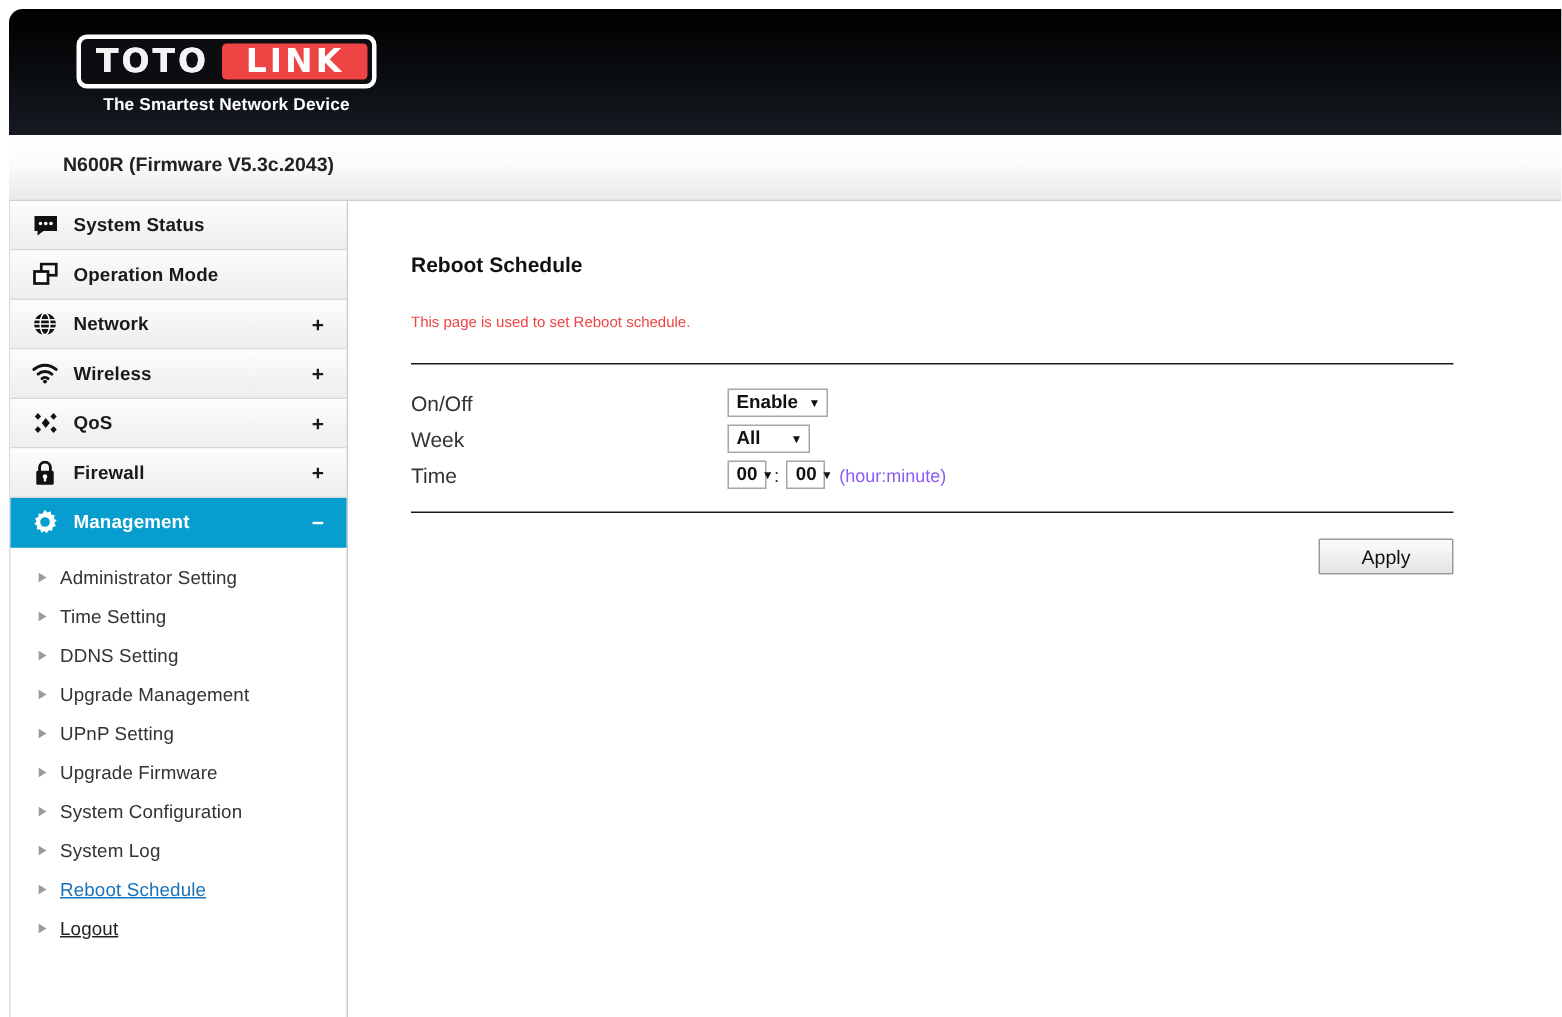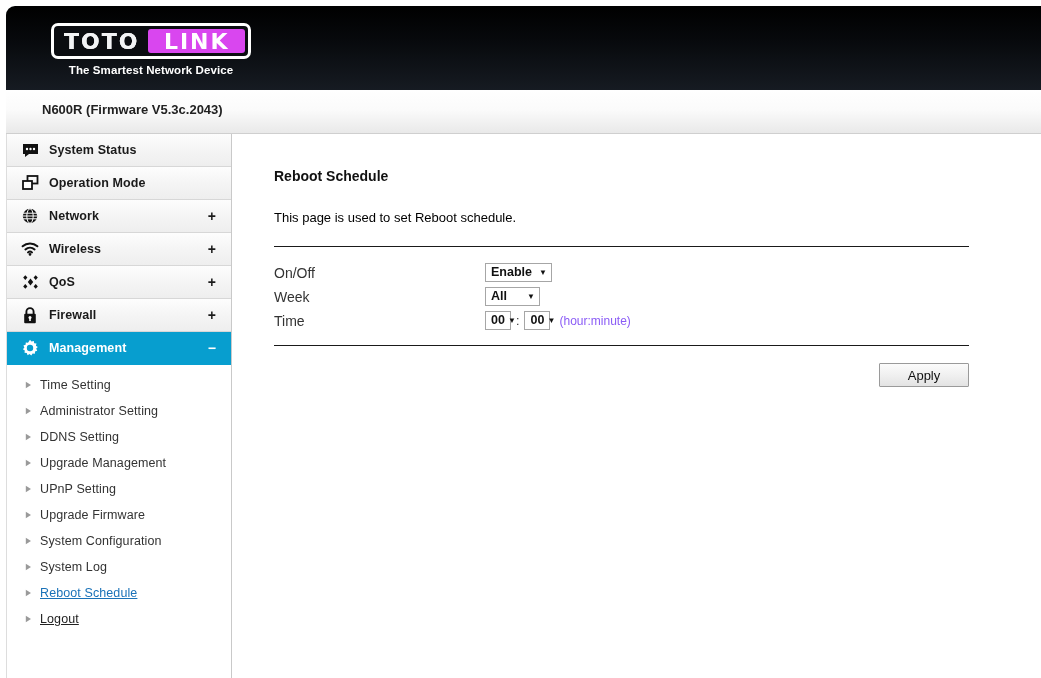--- a/index.html
+++ b/index.html
@@ -62,21 +62,21 @@
     font-weight: bold;
     font-size: 22px;
     letter-spacing: 2px;
     color: #f2f3f5;
     -webkit-text-stroke: 0px;
     text-shadow: 0 0 0 #fff;
   }
   .logo-link {
     flex: 1 1 auto;
     margin: 3px 3px 3px 0;
-    background: #d946ef;
+    background: #ef4444;
     border-radius: 3px;
     display: flex;
     align-items: center;
     justify-content: center;
     font-family: "DejaVu Sans", sans-serif;
     font-weight: bold;
     font-size: 22px;
     letter-spacing: 2px;
     color: #ffffff;
   }
@@ -217,22 +217,22 @@
     top: 34px;
     width: 695px;
   }
   .page-title {
     font-size: 14px;
     font-weight: bold;
     color: #111111;
     margin: 0 0 26px 0;
   }
   .page-desc {
-    font-size: 13px;
-    color: #000000;
+    font-size: 10px;
+    color: #ef4444;
     margin: 0 0 21px 0;
   }
   .rule {
     border: 0;
     border-top: 1px solid #1a1a1a;
     margin: 0;
     width: 695px;
   }
 
   .form {
@@ -430,30 +430,30 @@
     </div>
 
     <div class="submenu">
 
       <div class="sub-item">
         <span class="sub-bullet">
           <svg width="7" height="8" viewBox="0 0 7 8">
               <path d="M0.8 0.8 6 4 0.8 7.2z" fill="#9a9a9a"></path>
             </svg>
         </span>
+        <span class="sub-label">Administrator Setting</span>
+      </div>
+
+      <div class="sub-item">
+        <span class="sub-bullet">
+          <svg width="7" height="8" viewBox="0 0 7 8">
+              <path d="M0.8 0.8 6 4 0.8 7.2z" fill="#9a9a9a"></path>
+            </svg>
+        </span>
         <span class="sub-label">Time Setting</span>
-      </div>
-
-      <div class="sub-item">
-        <span class="sub-bullet">
-          <svg width="7" height="8" viewBox="0 0 7 8">
-              <path d="M0.8 0.8 6 4 0.8 7.2z" fill="#9a9a9a"></path>
-            </svg>
-        </span>
-        <span class="sub-label">Administrator Setting</span>
       </div>
 
       <div class="sub-item">
         <span class="sub-bullet">
           <svg width="7" height="8" viewBox="0 0 7 8">
               <path d="M0.8 0.8 6 4 0.8 7.2z" fill="#9a9a9a"></path>
             </svg>
         </span>
         <span class="sub-label">DDNS Setting</span>
       </div>

